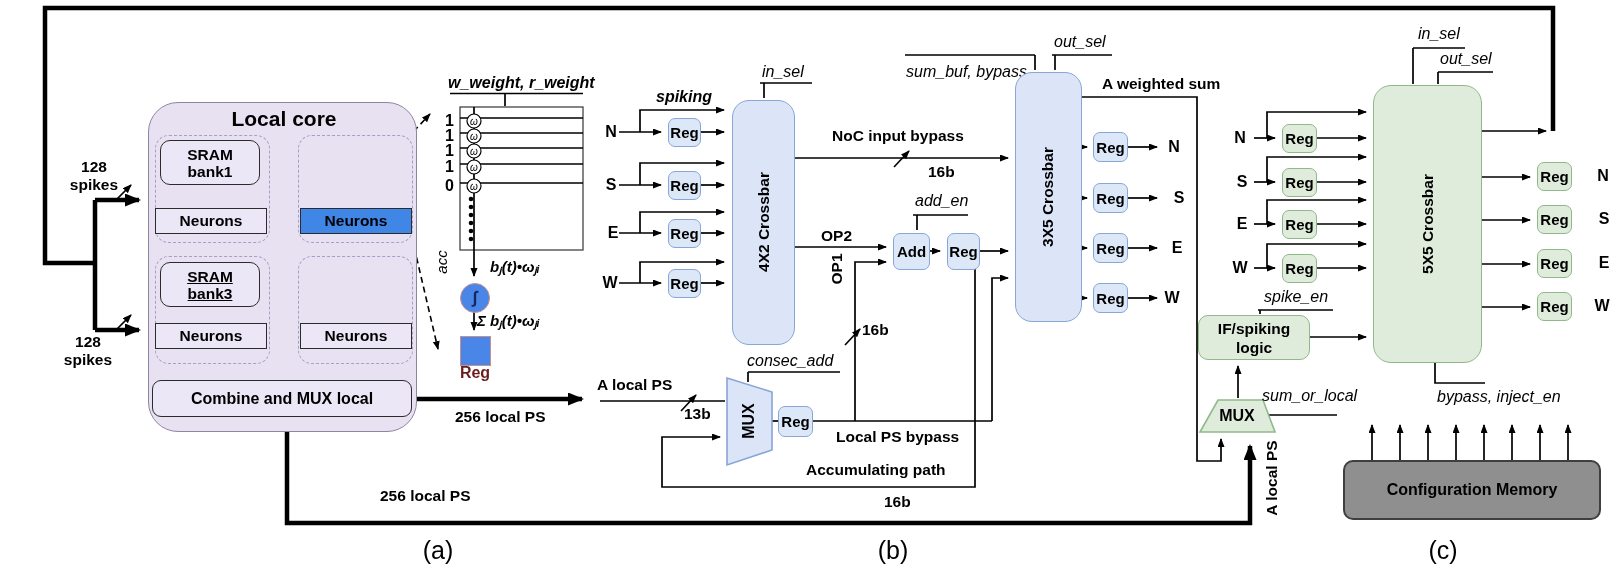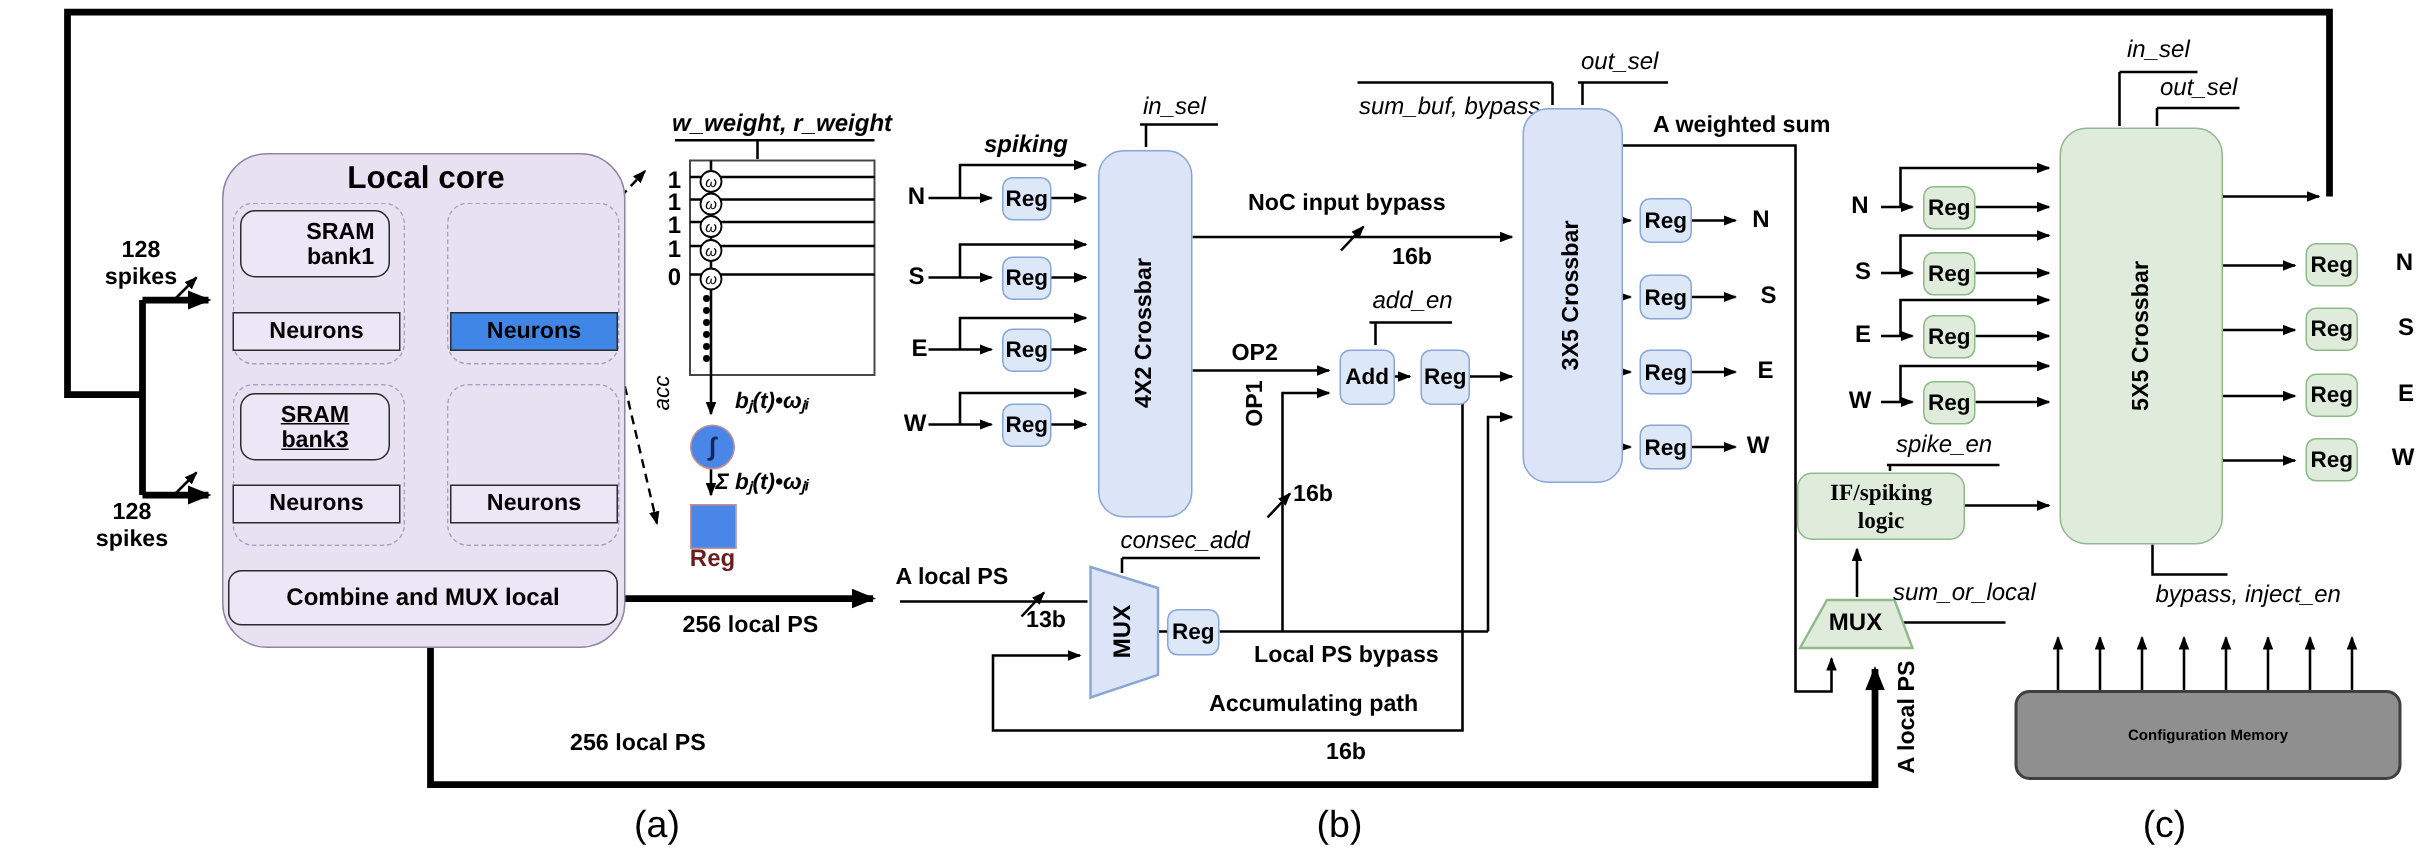--- a/index.html
+++ b/index.html
@@ -21,22 +21,22 @@
   .reg{border-radius:7px;font-size:15px;}
   .reg.b{background:#dce7f8;border:1.4px solid #88a6d6;}
   .reg.g{background:#dfecdb;border:1.4px solid #90b989;}
   .xbar{position:absolute;box-sizing:border-box;}
   .xbar.b{background:#dbe5f7;border:1.6px solid #88a6d6;border-radius:17px;}
   .xbar.g{background:#dfecdb;border:1.6px solid #90b989;border-radius:18px;}
   .vlabel{position:absolute;display:flex;align-items:center;justify-content:center;font-weight:bold;font-size:15.5px;height:20px;transform:rotate(-90deg);white-space:nowrap;}
   .intc{position:absolute;width:28px;height:28px;border-radius:50%;background:#4a86e8;border:1.5px solid #c98f8f;display:flex;align-items:center;justify-content:center;font-size:17px;color:#15265c;font-weight:bold;}
   .regsq{position:absolute;width:31px;height:30px;background:#4a86e8;border:1.5px solid #c98f8f;box-sizing:border-box;}
   .ifbox{background:#dfecdb;border:1.5px solid #90b989;border-radius:10px;font-size:15.5px;line-height:19px;}
-  .ifbox span{display:block;width:80px;font-family:Liberation Serif, serif;}
-  .cfg{background:#8f8f8f;border:2px solid #3f3f3f;border-radius:10px;font-size:10px;}
+  .ifbox span{display:block;width:80px;}
+  .cfg{background:#8f8f8f;border:2px solid #3f3f3f;border-radius:10px;font-size:16px;}
   .cap{position:absolute;font-size:25px;color:#000;width:70px;text-align:center;}
   .muxlbl{position:absolute;font-weight:bold;font-size:16px;text-align:center;}
 </style>
 </head>
 <body>
 
 <div id="wrap">
 
 <svg id="wires" width="1617" height="575" viewBox="0 0 1617 575">
   <defs>
@@ -187,21 +187,21 @@
 <div class="lbl" style="left:56px;top:333px;width:64px;white-space:normal;text-align:center;line-height:18px;">128 spikes</div>
 
 <div class="box core" style="left:148px;top:102px;width:269px;height:330px;"></div>
 <div class="lbl" style="left:207px;top:107px;width:154px;text-align:center;font-size:21px;">Local core</div>
 
 <div class="grp" style="left:155px;top:135px;width:115px;height:108px;"></div>
 <div class="grp" style="left:298px;top:135px;width:115px;height:108px;"></div>
 <div class="grp" style="left:155px;top:256px;width:115px;height:108px;"></div>
 <div class="grp" style="left:298px;top:256px;width:115px;height:108px;"></div>
 
-<div class="box sram" style="left:160px;top:140px;justify-content:flex-end;">
+<div class="box sram" style="left:160px;top:140px;">
       <span>SRAM bank1</span>
     </div>
 <div class="box sram" style="left:160px;top:262px;text-decoration:underline;">
       <span>SRAM bank3</span>
     </div>
 
 <div class="box neu" style="left:155px;top:208px;">Neurons</div>
 <div class="box neu hl" style="left:300px;top:208px;">Neurons</div>
 <div class="box neu" style="left:155px;top:323px;">Neurons</div>
 <div class="box neu" style="left:300px;top:323px;">Neurons</div>

